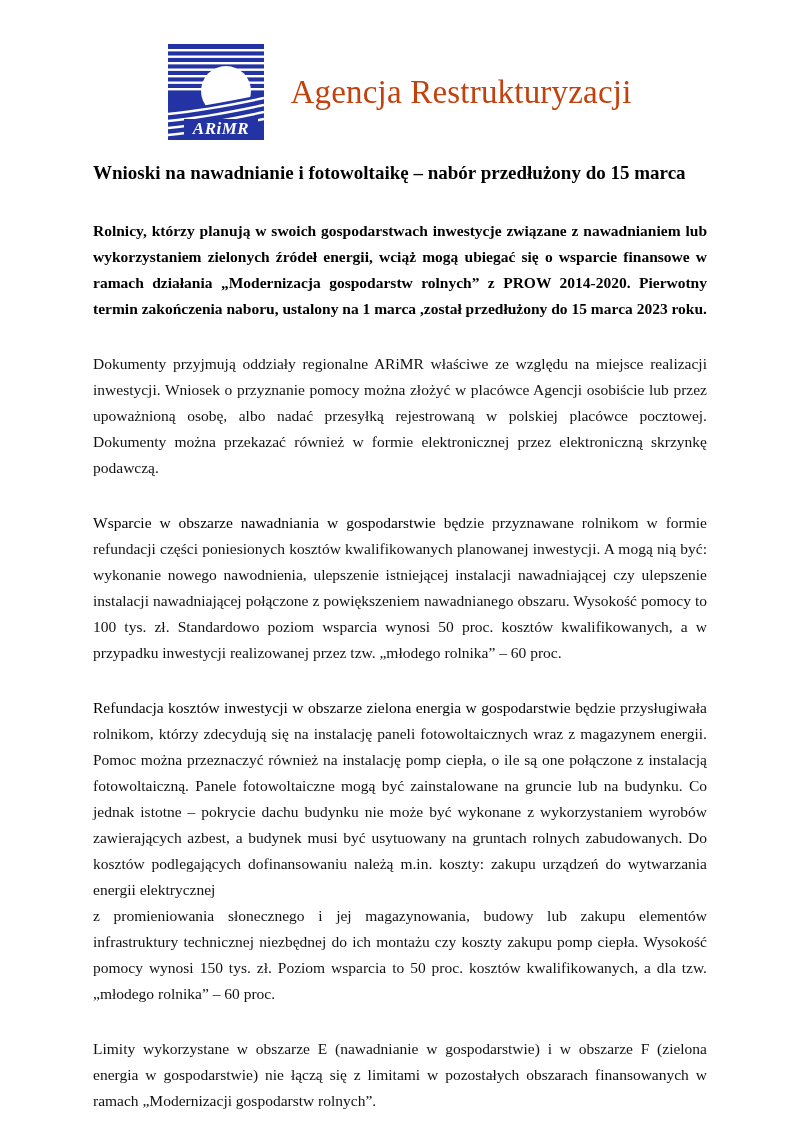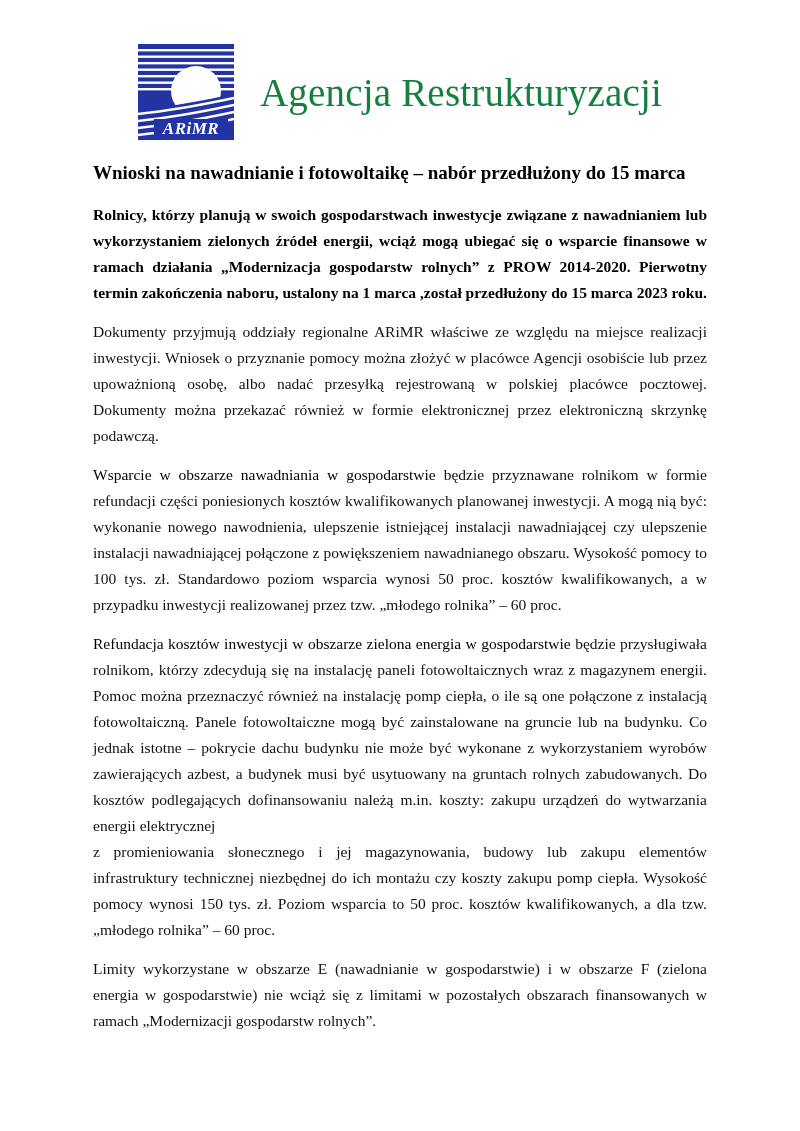--- a/index.html
+++ b/index.html
@@ -19,40 +19,40 @@
     margin-top: 44px;
     display: flex;
     justify-content: center;
     align-items: center;
     gap: 26px;
   }
   .logo-box { width: 96px; height: 96px; flex: 0 0 auto; text-align: right; }
   .logo-box svg { display: block; }
   .agency-name {
     font-family: "Liberation Serif", serif;
-    font-size: 39px;
+    font-size: 33px;
     line-height: 39px;
-    color: #15803d;
+    color: #c2410c;
     letter-spacing: 0.2px;
     white-space: nowrap;
   }
   
   .article-title {
     font-size: 19px;
     font-weight: bold;
     line-height: 33px;
     text-align: justify;
     margin: 16px 0 0 0;
     color: #000000;
   }
   .para {
     font-size: 15.5px;
     line-height: 26px;
     text-align: justify;
-    margin: 13px 0;
+    margin: 29px 0;
     color: #111111;
   }
   .para.lead { font-weight: bold; color: #000000; }
   .para .runin { font-weight: normal; color: #000000; }
 </style>
 </head>
 <body>
 
 <div class="page">
 
@@ -89,16 +89,16 @@
   <h1 class="article-title">Wnioski na nawadnianie i fotowoltaikę – nabór przedłużony do 15 marca</h1>
 
   <p class="para lead">Rolnicy, którzy planują w swoich gospodarstwach inwestycje związane z nawadnianiem lub wykorzystaniem zielonych źródeł energii, wciąż mogą ubiegać się o wsparcie finansowe w ramach działania „Modernizacja gospodarstw rolnych” z PROW 2014-2020. Pierwotny termin zakończenia naboru, ustalony na 1 marca ,został przedłużony do 15 marca 2023 roku.</p>
 
   <p class="para">Dokumenty przyjmują oddziały regionalne ARiMR właściwe ze względu na miejsce realizacji inwestycji. Wniosek o przyznanie pomocy można złożyć w placówce Agencji osobiście lub przez upoważnioną osobę, albo nadać przesyłką rejestrowaną w polskiej placówce pocztowej. Dokumenty można przekazać również w formie elektronicznej przez elektroniczną skrzynkę podawczą.</p>
 
   <p class="para"><strong class="runin">Wsparcie w obszarze nawadniania w gospodarstwie</strong><span> będzie przyznawane rolnikom w formie refundacji części poniesionych kosztów kwalifikowanych planowanej inwestycji. A mogą nią być: wykonanie nowego nawodnienia, ulepszenie istniejącej instalacji nawadniającej czy ulepszenie instalacji nawadniającej połączone z powiększeniem nawadnianego obszaru. Wysokość pomocy to 100 tys. zł. Standardowo poziom wsparcia wynosi 50 proc. kosztów kwalifikowanych, a w przypadku inwestycji realizowanej przez tzw. „młodego rolnika” – 60 proc.</span></p>
 
   <p class="para"><strong class="runin">Refundacja kosztów inwestycji w obszarze zielona energia w gospodarstwie</strong><span> będzie przysługiwała rolnikom, którzy zdecydują się na instalację paneli fotowoltaicznych wraz z magazynem energii. Pomoc można przeznaczyć również na instalację pomp ciepła, o ile są one połączone z instalacją fotowoltaiczną. Panele fotowoltaiczne mogą być zainstalowane na gruncie lub na budynku. Co jednak istotne – pokrycie dachu budynku nie może być wykonane z wykorzystaniem wyrobów zawierających azbest, a budynek musi być usytuowany na gruntach rolnych zabudowanych. Do kosztów podlegających dofinansowaniu należą m.in. koszty: zakupu urządzeń do wytwarzania energii elektrycznej</span><br><span>z promieniowania słonecznego i jej magazynowania, budowy lub zakupu elementów infrastruktury technicznej niezbędnej do ich montażu czy koszty zakupu pomp ciepła. Wysokość pomocy wynosi 150 tys. zł. Poziom wsparcia to 50 proc. kosztów kwalifikowanych, a dla tzw. „młodego rolnika” – 60 proc.</span></p>
 
-  <p class="para">Limity wykorzystane w obszarze E (nawadnianie w gospodarstwie) i w obszarze F (zielona energia w gospodarstwie) nie wciąż się z limitami w pozostałych obszarach finansowanych w ramach „Modernizacji gospodarstw rolnych”.</p>
+  <p class="para">Limity wykorzystane w obszarze E (nawadnianie w gospodarstwie) i w obszarze F (zielona energia w gospodarstwie) nie łączą się z limitami w pozostałych obszarach finansowanych w ramach „Modernizacji gospodarstw rolnych”.</p>
 
 
 </div>
 
 </body></html>

